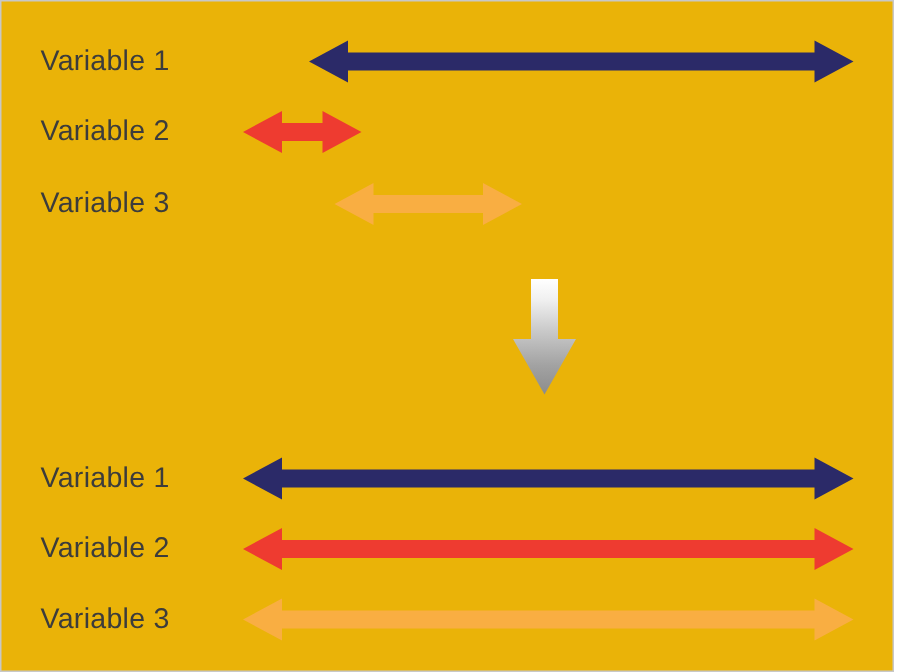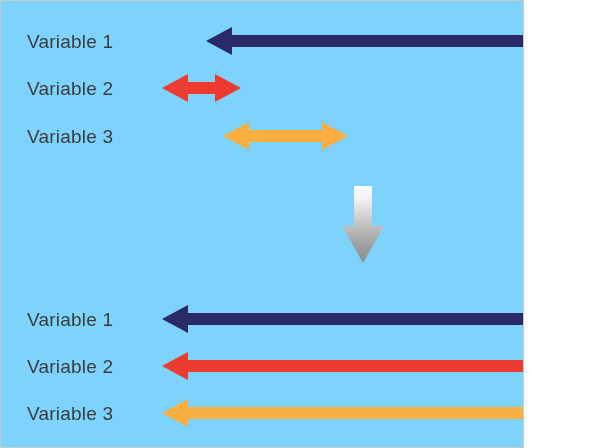--- a/index.html
+++ b/index.html
@@ -5,23 +5,23 @@
   html, body {
     margin: 0;
     padding: 0;
     background: #ffffff;
   }
   body {
     font-family: "Liberation Sans", sans-serif;
   }
   #figure {
     position: relative;
-    width: 524px;
+    width: 596px;
     height: 448px;
-    background: #7dd3fc;
+    background: #eab308;
     box-sizing: border-box;
     border: 1px solid #c8c8c8;
     overflow: hidden;
   }
   .canvas {
     position: absolute;
     left: 0;
     top: 0;
     width: 600px;
     height: 448px;

